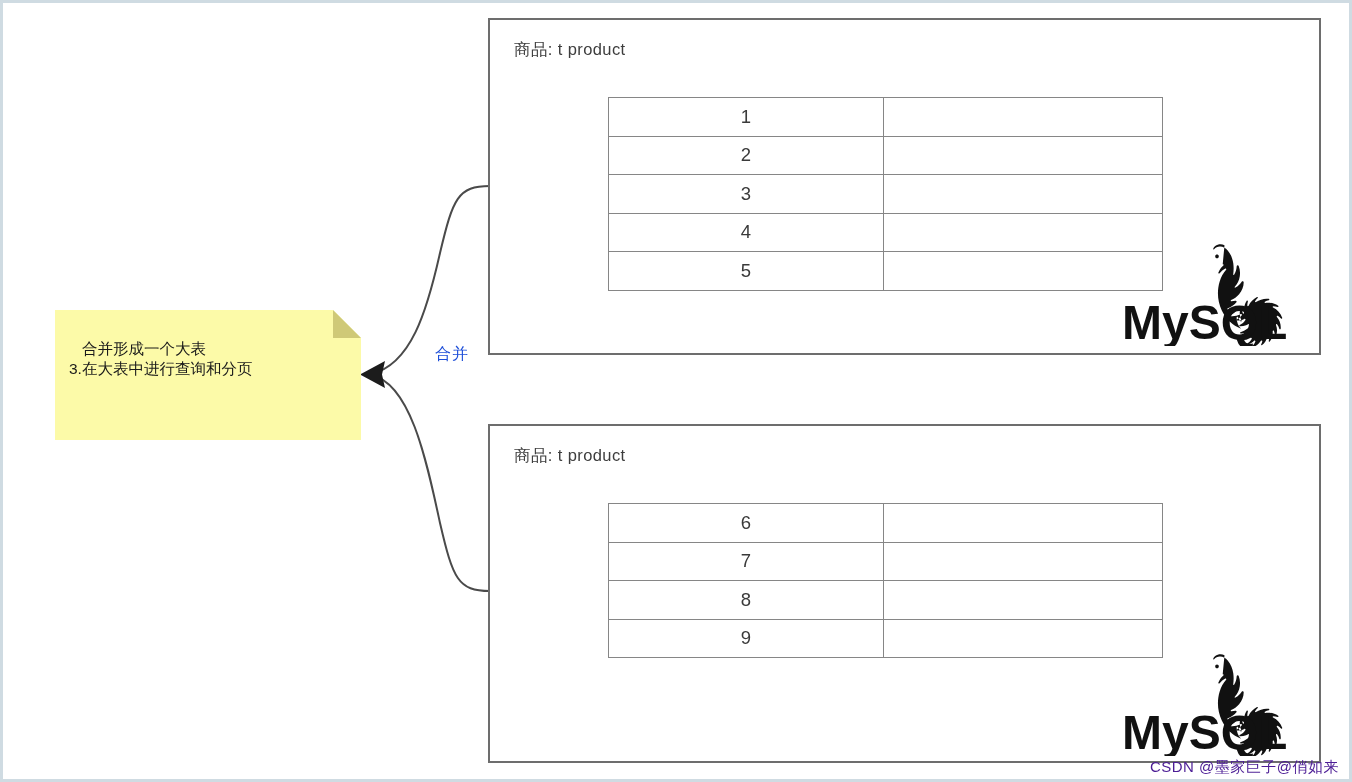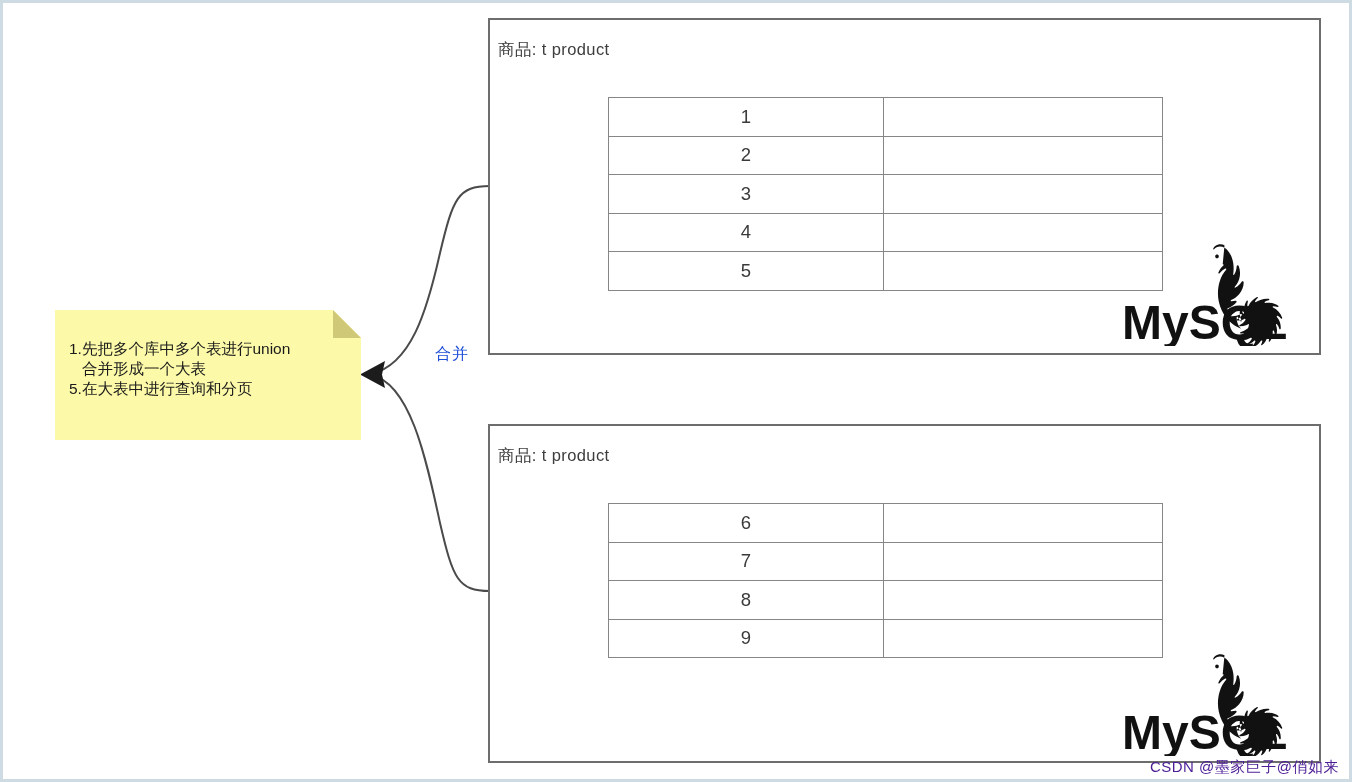--- a/index.html
+++ b/index.html
@@ -37,21 +37,21 @@
   }
   #db-box-bottom {
     left: 485px;
     top: 421px;
     width: 833px;
     height: 339px;
   }
 
   .db-box-title {
     position: absolute;
-    left: 8px;
+    left: 24px;
     top: 19px;
     font-size: 16.5px;
     color: #3d3d3d;
     letter-spacing: 0.4px;
     white-space: nowrap;
   }
 
   
   .data-table {
     position: absolute;
@@ -182,23 +182,22 @@
     <polygon class="arrow-head" points="357,371.5 382,358 379,371.5 382,385"></polygon>
   </svg>
 
   <div id="merge-label">合并</div>
 
   <div id="note">
     <div class="note-body"></div>
     <div class="note-fold"></div>
     <div class="note-text">
       <ul class="note-list">
-        <li>1.先把多个库中多个表进行union</li>
         <li>   合并形成一个大表</li>
-        <li>5.在大表中进行查询和分页</li>
+        <li>3.在大表中进行查询和分页</li>
       </ul>
     </div>
   </div>
 
   <div class="db-box" id="db-box-top">
     <div class="db-box-title">商品:  t product</div>
 
     <table class="data-table">
       <tbody>
         <tr>

